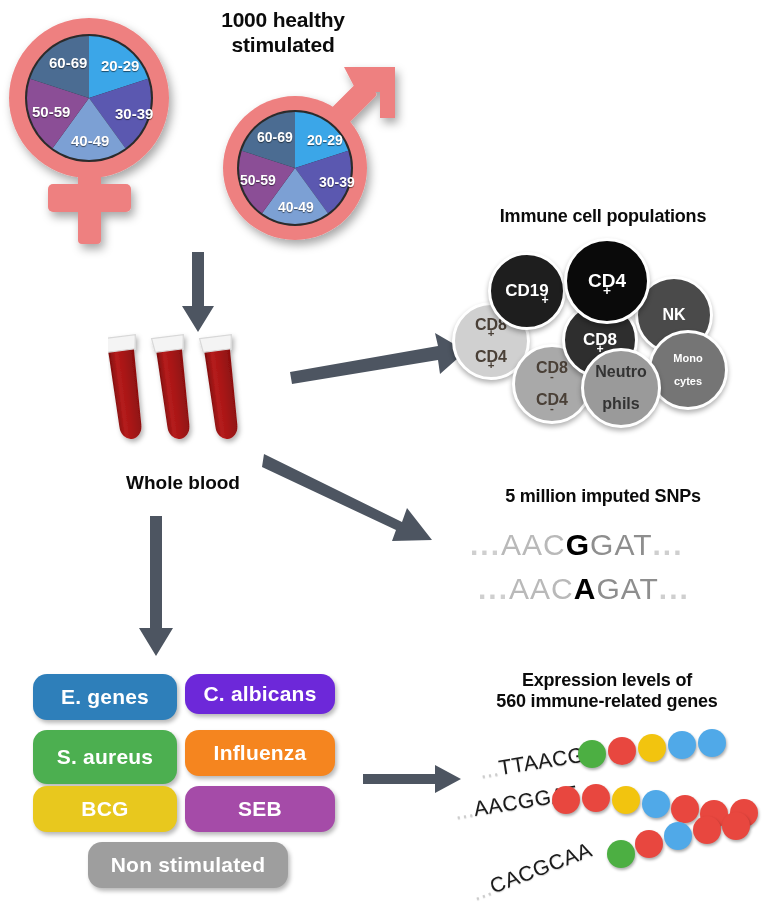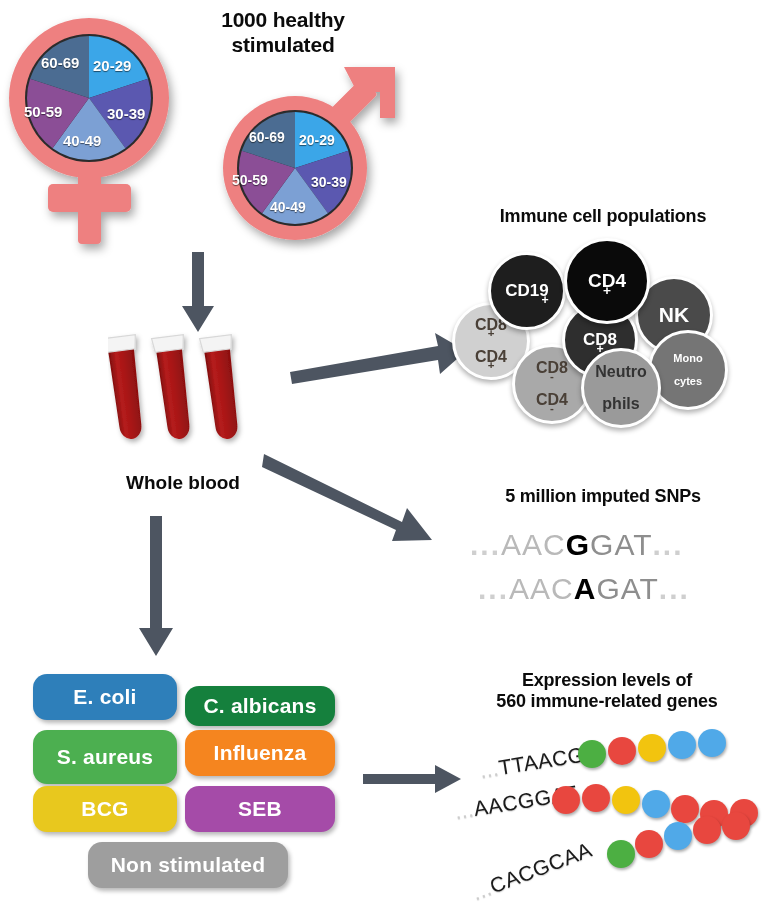--- a/index.html
+++ b/index.html
@@ -23,21 +23,21 @@
   #hdr-expr{left:452px;top:670px;width:310px;font-size:18px;}
 
   
   .sym{position:absolute;}
   .sym svg{display:block;overflow:visible;}
 
   
   .pielbl{
     position:absolute;color:#ffffff;font-weight:bold;
     text-shadow:0 1px 1px rgba(0,0,0,.55);
-    white-space:nowrap;pointer-events:none;
+    white-space:nowrap;pointer-events:none;margin-left:8px;
   }
 
   
   .arrow svg{display:block;overflow:visible;}
 
   
   #tubes{left:108px;top:330px;width:150px;height:130px;}
   #lbl-wholeblood{left:88px;top:472px;width:190px;text-align:center;
      font-size:19px;font-weight:bold;color:#0b0b0b;}
 
@@ -236,21 +236,21 @@
         </span>
     </div>
 
     <div class="cell" style="left:112px;top:0px;width:86px;height:86px;background:#0A0A0A;color:#ffffff;font-size:19px;z-index:5;">
       <span>
           <span>CD4</span>
           <span class="sup">+</span>
         </span>
     </div>
 
-    <div class="cell" style="left:183px;top:38px;width:78px;height:78px;background:#4A4A4A;color:#ffffff;font-size:21px;z-index:2;">
+    <div class="cell" style="left:183px;top:38px;width:78px;height:78px;background:#4A4A4A;color:#ffffff;font-size:16px;z-index:2;">
       <span>NK</span>
     </div>
 
     <div class="cell" style="left:110px;top:64px;width:76px;height:76px;background:#2E2E2E;color:#ffffff;font-size:17px;z-index:4;">
       <span>
           <span>CD8</span>
           <span class="sup">+</span>
         </span>
     </div>
 
@@ -271,23 +271,23 @@
     <div class="snprow" style="left:0px;top:0px;">
       <span class="snp-dots">...</span><span class="snp-dim">AAC</span><span class="snp-hi">G</span><span class="snp-mid">GAT</span><span class="snp-dots">...</span>
     </div>
     <div class="snprow" style="left:8px;top:44px;">
       <span class="snp-dots">...</span><span class="snp-dim">AAC</span><span class="snp-hi">A</span><span class="snp-mid">GAT</span><span class="snp-dots">...</span>
     </div>
   </div>
 
   <div class="abs" id="stims">
     <div class="stim" style="left:0px;top:0px;width:144px;height:46px;background:#2E7FBA;">
-      <span>E. coli</span>
-    </div>
-    <div class="stim" style="left:152px;top:12px;width:150px;height:40px;background:#15803d;">
+      <span>E. genes</span>
+    </div>
+    <div class="stim" style="left:152px;top:0px;width:150px;height:40px;background:#6d28d9;">
       <span>C. albicans</span>
     </div>
     <div class="stim" style="left:0px;top:56px;width:144px;height:54px;background:#4CAF50;">
       <span>S. aureus</span>
     </div>
     <div class="stim" style="left:152px;top:56px;width:150px;height:46px;background:#F5851F;">
       <span>Influenza</span>
     </div>
     <div class="stim" style="left:0px;top:112px;width:144px;height:46px;background:#E8C81E;">
       <span>BCG</span>

